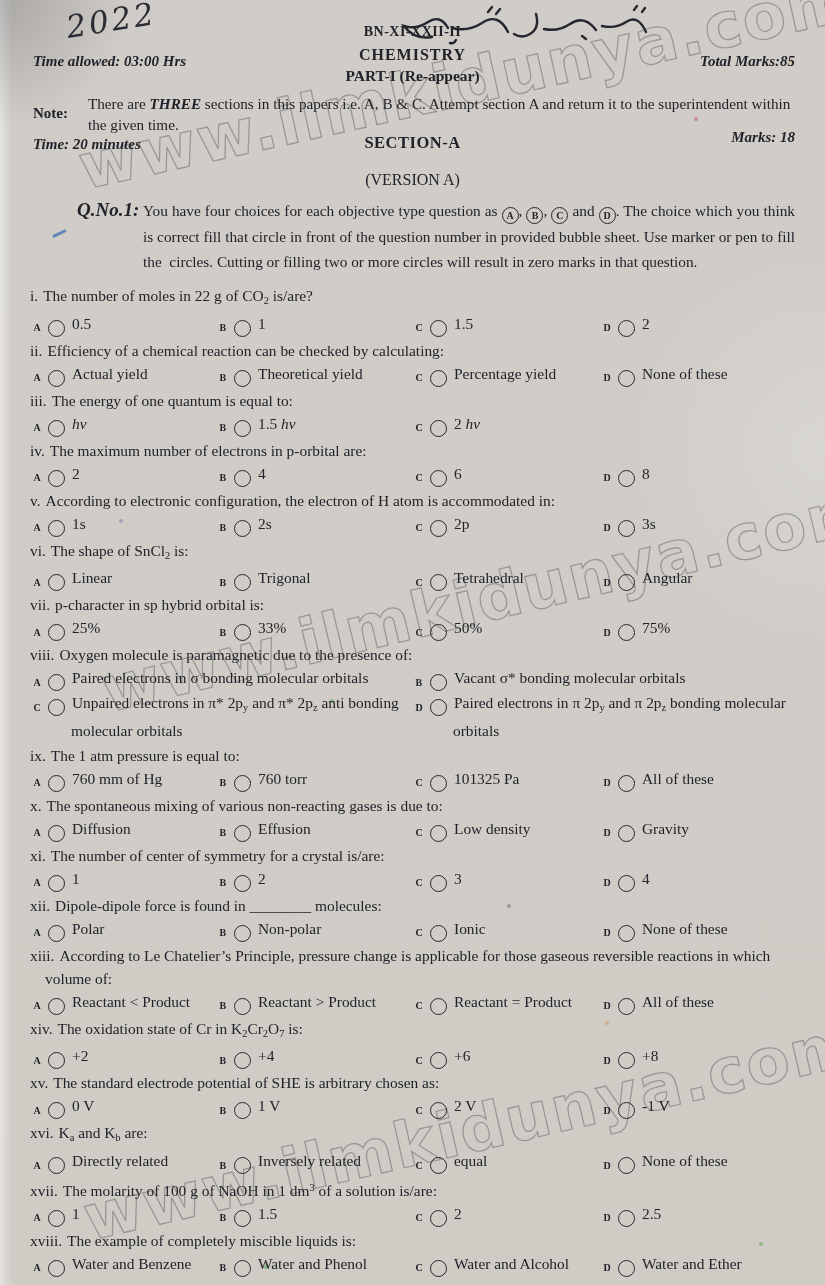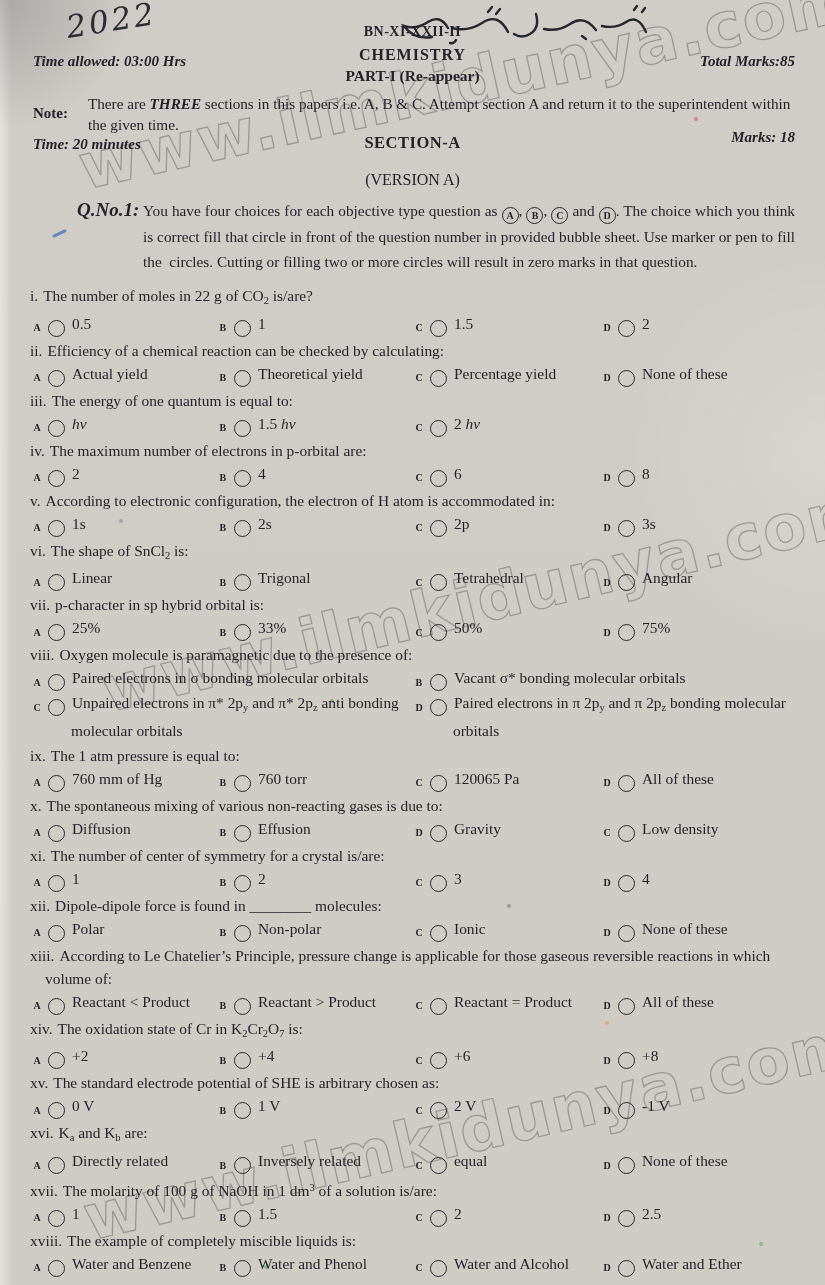--- a/index.html
+++ b/index.html
@@ -184,31 +184,31 @@
           <div class="opt"><span class="cl">B</span><span>Vacant σ* bonding molecular orbitals</span></div>
           <div class="opt"><span class="cl">C</span><span>Unpaired electrons in π* 2p<sub>y</sub> and π* 2p<sub>z</sub> anti bonding molecular orbitals</span></div>
           <div class="opt"><span class="cl">D</span><span>Paired electrons in π 2p<sub>y</sub> and π 2p<sub>z</sub> bonding molecular orbitals</span></div>
         </div>
       </div>
       <div class="q">
         <div class="qtext"><span class="qnum">ix.</span>The 1 atm pressure is equal to:</div>
         <div class="opts four">
           <div class="opt"><span class="cl">A</span><span>760 mm of Hg</span></div>
           <div class="opt"><span class="cl">B</span><span>760 torr</span></div>
-          <div class="opt"><span class="cl">C</span><span>120065 Pa</span></div>
+          <div class="opt"><span class="cl">C</span><span>101325 Pa</span></div>
           <div class="opt"><span class="cl">D</span><span>All of these</span></div>
         </div>
       </div>
       <div class="q">
         <div class="qtext"><span class="qnum">x.</span>The spontaneous mixing of various non-reacting gases is due to:</div>
         <div class="opts four">
           <div class="opt"><span class="cl">A</span><span>Diffusion</span></div>
           <div class="opt"><span class="cl">B</span><span>Effusion</span></div>
+          <div class="opt"><span class="cl">C</span><span>Low density</span></div>
           <div class="opt"><span class="cl">D</span><span>Gravity</span></div>
-          <div class="opt"><span class="cl">C</span><span>Low density</span></div>
         </div>
       </div>
       <div class="q">
         <div class="qtext"><span class="qnum">xi.</span>The number of center of symmetry for a crystal is/are:</div>
         <div class="opts four">
           <div class="opt"><span class="cl">A</span><span>1</span></div>
           <div class="opt"><span class="cl">B</span><span>2</span></div>
           <div class="opt"><span class="cl">C</span><span>3</span></div>
           <div class="opt"><span class="cl">D</span><span>4</span></div>
         </div>

